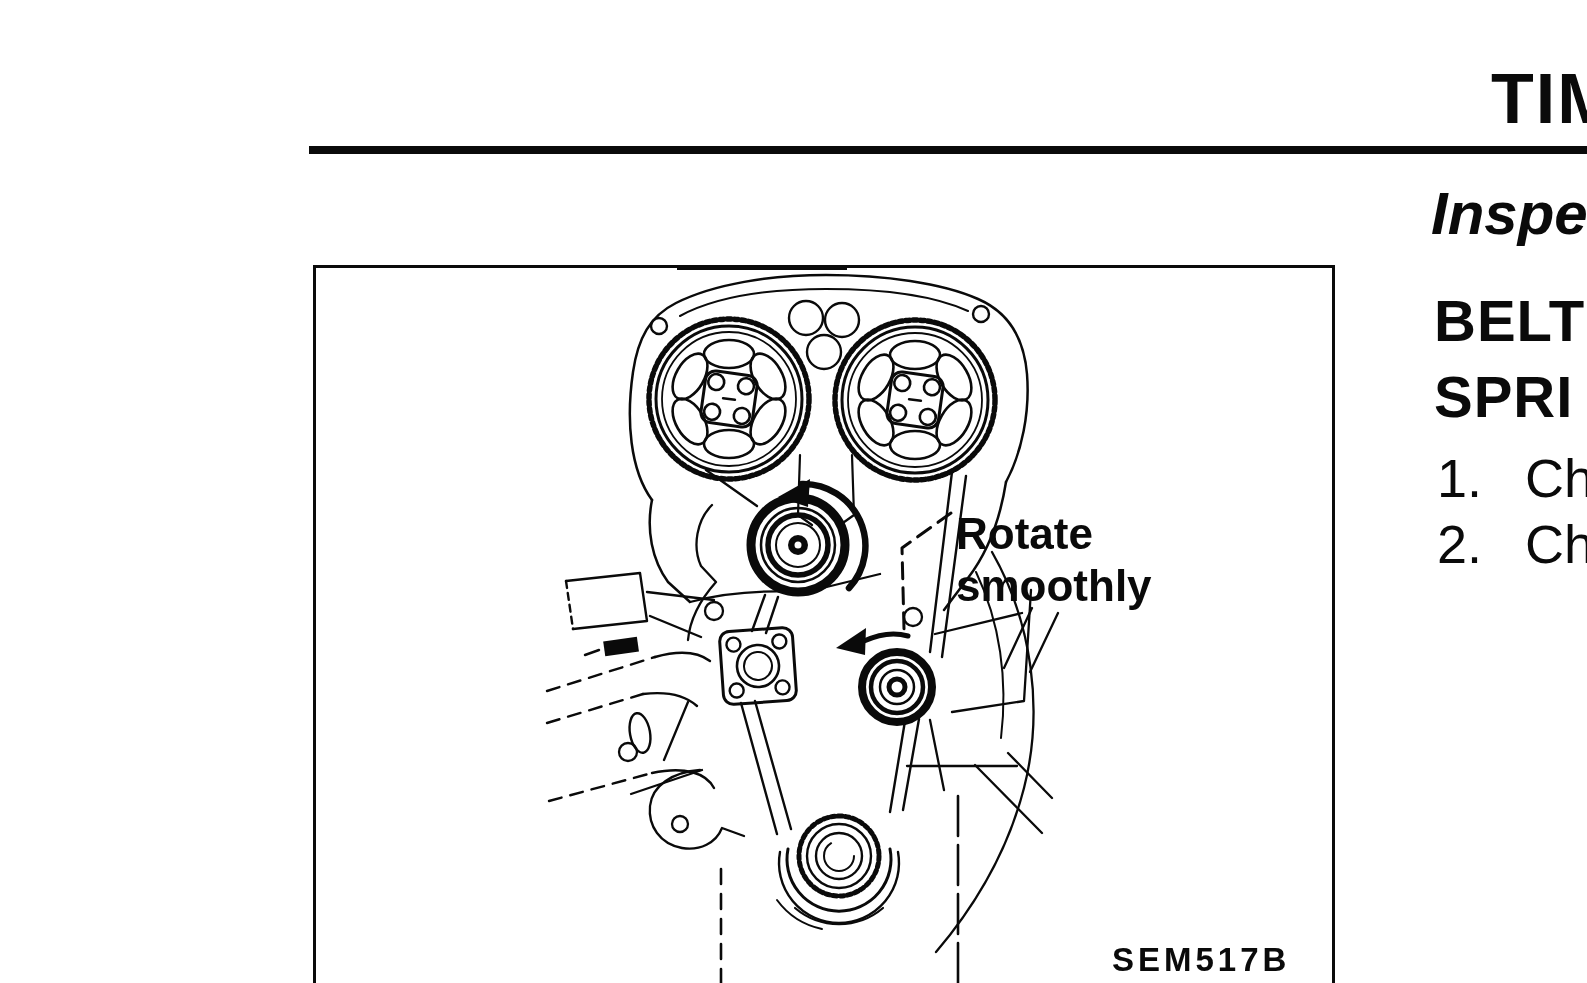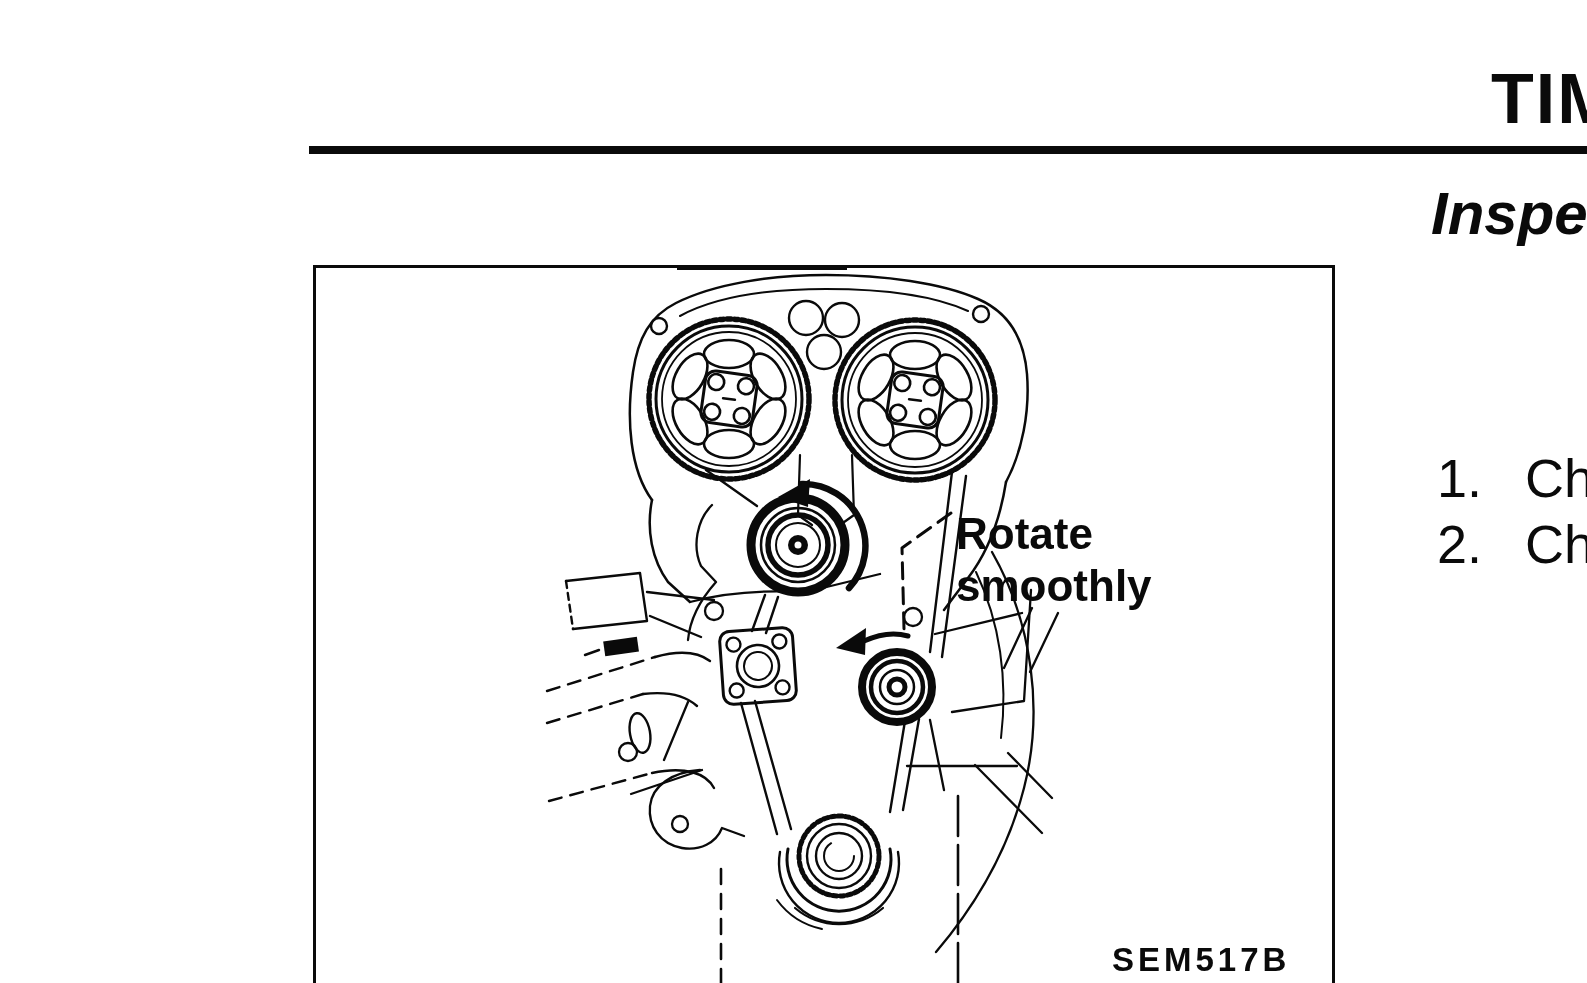--- a/index.html
+++ b/index.html
@@ -22,20 +22,22 @@
 </style>
 </head>
 <body>
 
 <div class="page">
 
   <div class="abs h-tim">TIM</div>
   <div class="abs rule"></div>
 
   <div class="abs h-inspe">Inspe</div>
+  <div class="abs h-belt">BELT</div>
+  <div class="abs h-spri">SPRI</div>
 
   <div class="abs li li-1">
     <span class="num">1.</span><span>Ch</span>
   </div>
   <div class="abs li li-2">
     <span class="num">2.</span><span>Ch</span>
   </div>
 
   <div class="abs fig-frame"></div>
 

